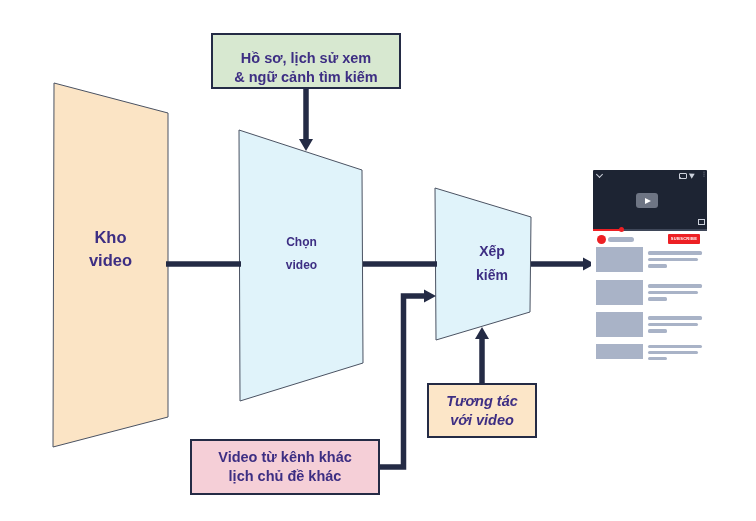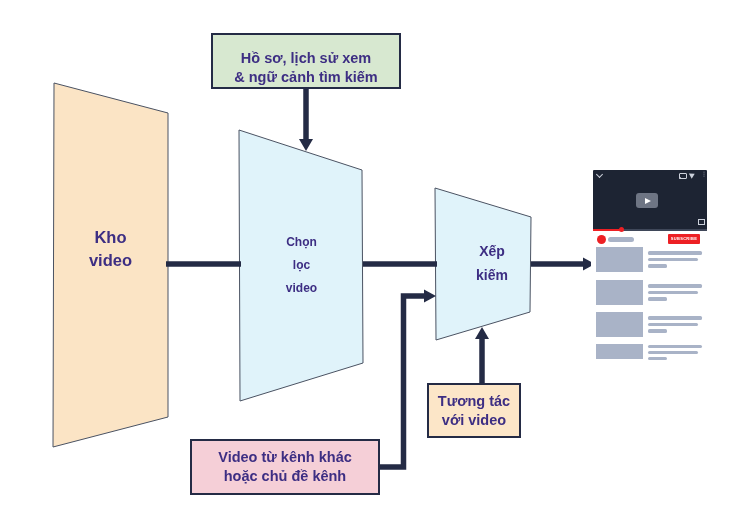--- a/index.html
+++ b/index.html
@@ -13,21 +13,21 @@
   .corpus-label{left:53px;top:226px;width:115px;font-size:16.5px;line-height:23px;}
   .filter-label{left:240px;top:231px;width:123px;font-size:12px;line-height:23px;}
   .ranking-label{left:435px;top:239px;width:96px;font-size:14px;line-height:24px;margin-left:9px;}
   .node-box{
     position:absolute;box-sizing:border-box;border:2px solid #242b45;
     display:flex;flex-direction:column;align-items:center;justify-content:center;
     text-align:center;font-size:14.5px;line-height:19px;
   }
   .profile-box{left:211px;top:33px;width:190px;height:56px;justify-content:flex-end;}
   .other-videos-box{left:190px;top:439px;width:190px;height:56px;}
-  .interaction-box{left:427px;top:383px;width:94px;height:55px;}
+  .interaction-box{left:427px;top:383px;width:110px;height:55px;font-style:italic;}
 
   
   .mockup{position:absolute;left:591px;top:167px;width:118px;height:200px;background:#fff;}
   .player{position:absolute;left:2px;top:3px;width:114px;height:61px;border-radius:1px;}
   .chevron-down{position:absolute;left:4px;top:2px;width:4px;height:4px;
     border-left:1.2px solid #ccd1db;border-bottom:1.2px solid #ccd1db;transform:rotate(-45deg);}
   .cast{position:absolute;left:86px;top:3px;width:6px;height:4px;border:1px solid #ccd1db;border-radius:1px;}
   .cast:after{content:"";position:absolute;left:-1px;bottom:-1px;width:2px;height:2px;background:#ccd1db;border-radius:50%;}
   .share{position:absolute;left:97px;top:2px;width:0;height:0;
     border-left:5px solid #ccd1db;border-top:3px solid transparent;border-bottom:3px solid transparent;transform:rotate(-28deg);}
@@ -79,37 +79,36 @@
     </g>
   </svg>
 
   <div class="label corpus-label">
     <span>Kho</span>
     <span>video</span>
   </div>
 
   <div class="label filter-label">
     <span>Chọn</span>
-    <span>lọc</span>
     <span>video</span>
   </div>
 
   <div class="label ranking-label">
     <span>Xếp</span>
     <span>kiếm</span>
   </div>
 
   <div class="node-box profile-box" style="background-color: rgb(215, 232, 208); border-color: rgb(36, 43, 69);">
     <span>Hồ sơ, lịch sử xem</span>
     <span>&amp; ngữ cảnh tìm kiếm</span>
   </div>
 
   <div class="node-box other-videos-box" style="background-color: rgb(245, 207, 215); border-color: rgb(36, 43, 69);">
     <span>Video từ kênh khác</span>
-    <span>hoặc chủ đề kênh</span>
+    <span>lịch chủ đề khác</span>
   </div>
 
   <div class="node-box interaction-box" style="background-color: rgb(252, 230, 200); border-color: rgb(36, 43, 69);">
     <span>Tương tác</span>
     <span>với video</span>
   </div>
 
   <div class="mockup">
     <div class="player" style="background-color: rgb(29, 36, 51);">
       <span class="chevron-down"></span>

